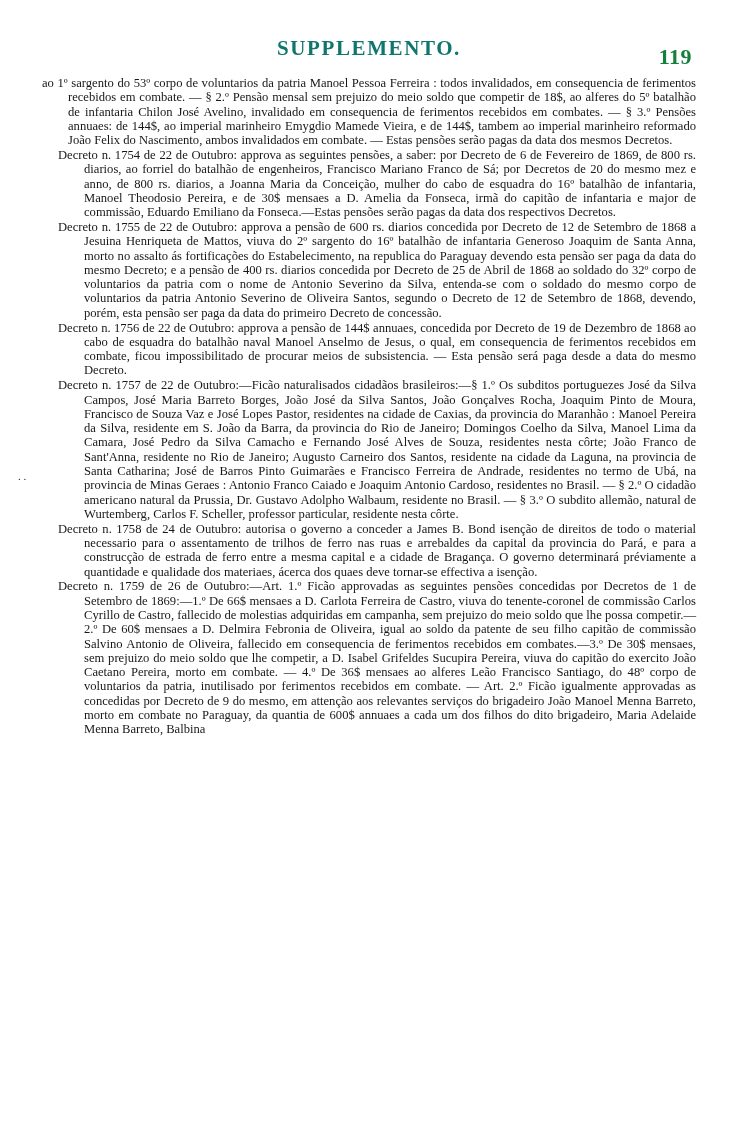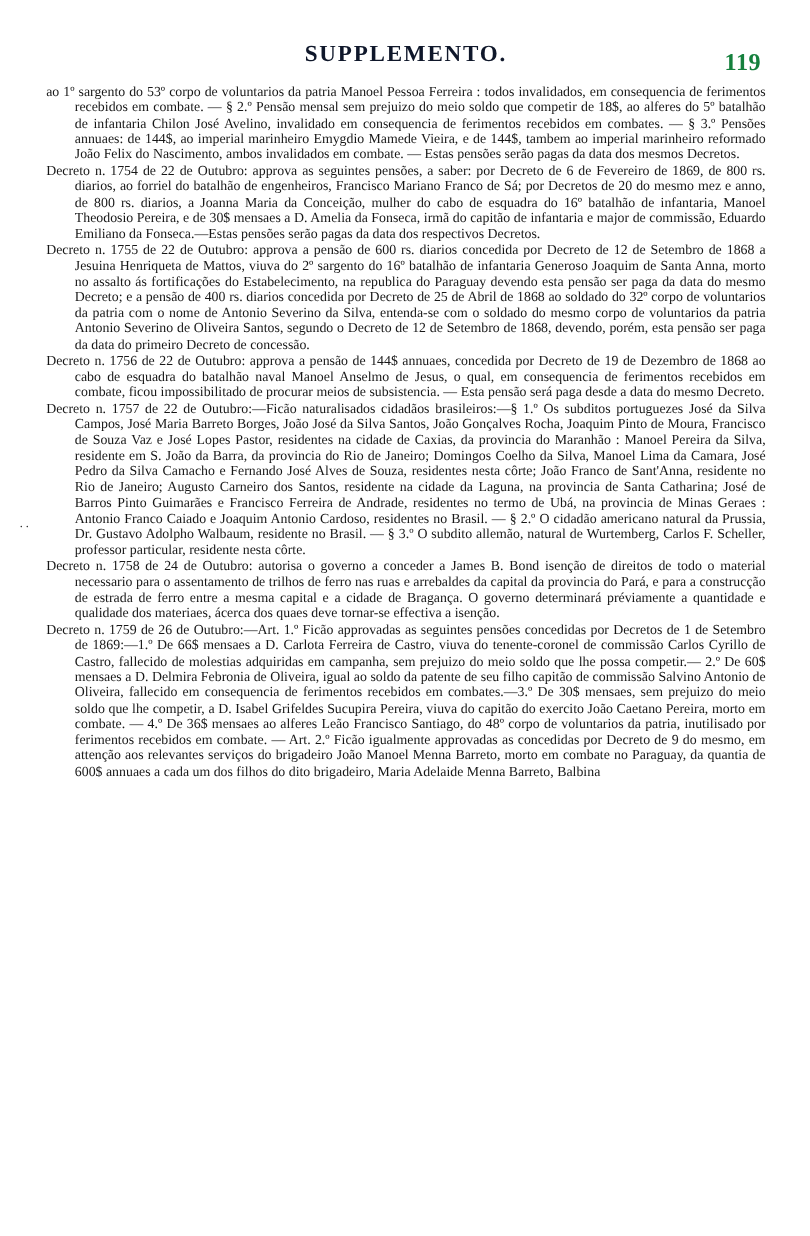--- a/index.html
+++ b/index.html
@@ -28,21 +28,21 @@
     justify-content: center;
     position: relative;
     height: 34px;
     margin-bottom: 6px;
   }
   .header-title {
     font-family: "Liberation Serif", serif;
     font-weight: bold;
     font-size: 21px;
     letter-spacing: 1.6px;
-    color: #0f172a;
+    color: #0f766e;
     text-align: center;
   }
   .header-page-number {
     position: absolute;
     right: 4px;
     bottom: 0;
     font-family: "Liberation Serif", serif;
     font-weight: bold;
     font-size: 22px;
     letter-spacing: 0.5px;
@@ -58,20 +58,21 @@
   }
   .para {
     margin: 0 0 0.5px 0;
     text-align: justify;
     text-justify: inter-word;
     white-space: pre-wrap;
   }
   .para.hang {
     padding-left: 26px;
     text-indent: -26px;
+    margin-left: 16px;
   }
   .para.cont {
     padding-left: 26px;
     text-indent: -26px;
   }
   .para:last-child {
     text-align: justify;
   }
   .spacer-dots {
     position: absolute;

